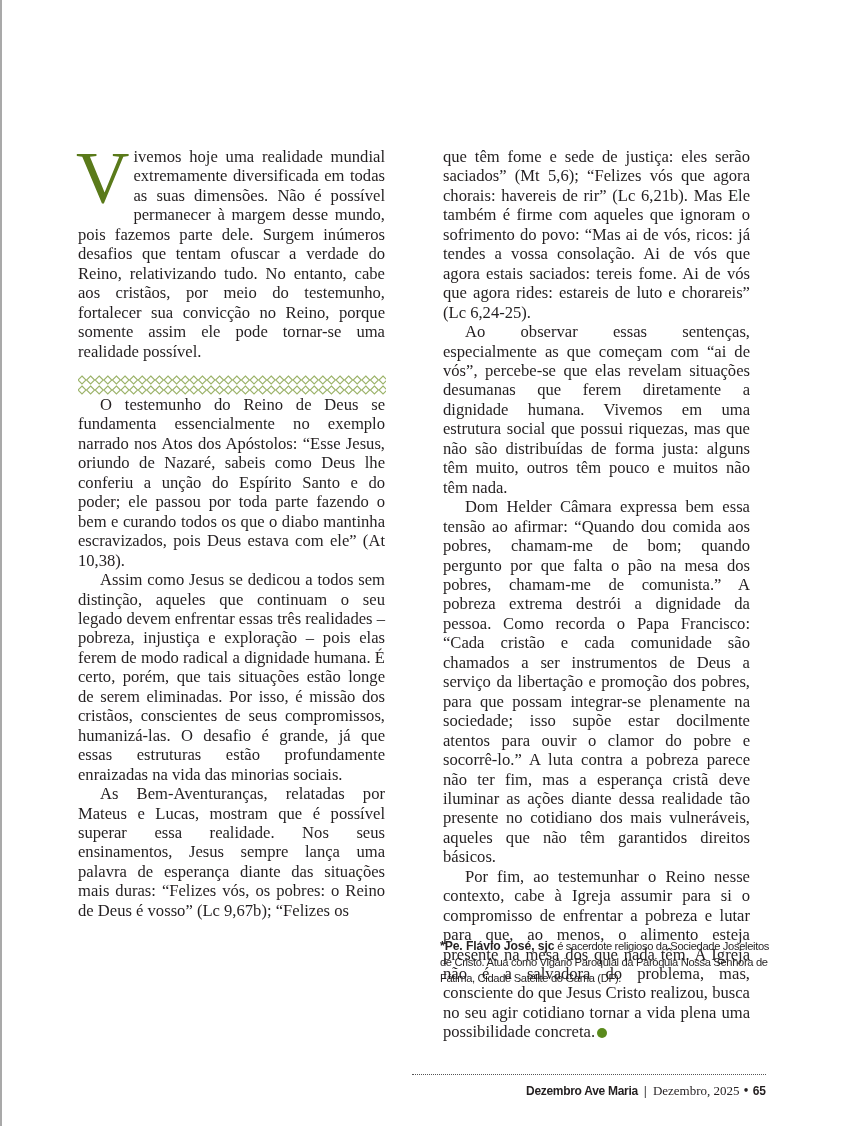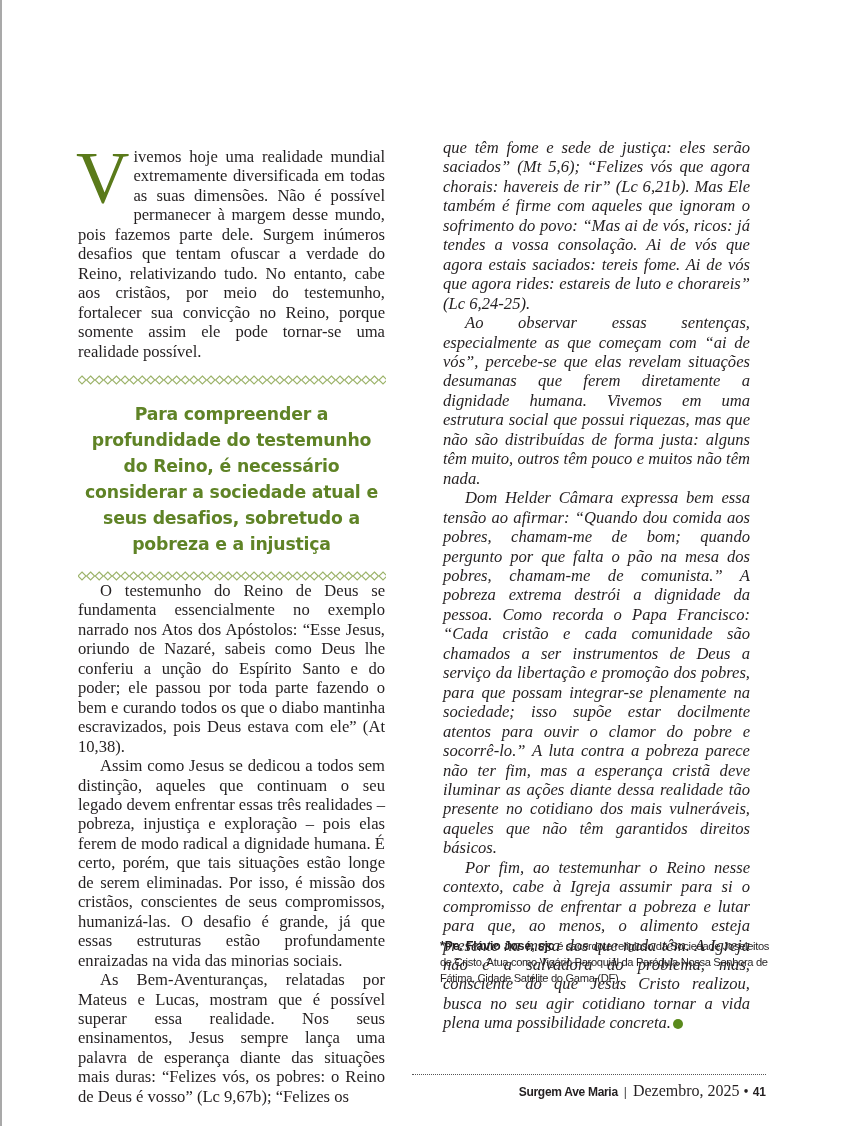--- a/index.html
+++ b/index.html
@@ -12,21 +12,21 @@
     position: absolute; left: 0; top: 0; width: 2px; height: 1126px;
     background: #a9a9a9;
   }
   .col {
     position: absolute; top: 147px; width: 307px;
     font-family: "Liberation Serif", "DejaVu Serif", serif;
     font-size: 16.6px; line-height: 19.45px;
     text-align: justify; color: #231f20;
   }
   .col-left { left: 78px; }
-  .col-right { left: 443px; top: 138px; font-style: italic; }
+  .col-right { left: 443px; top: 147px; }
   .col p { margin: 0; text-indent: 22px; hyphens: manual; }
   .col p.noindent { text-indent: 0; }
   .dropcap {
     float: left; font-size: 74px; line-height: 58px; height: 58px;
     color: #5a7a1a; margin: 2px 4px 0 -2px; font-family: "Liberation Serif", serif;
   }
   .diamonds {
     display: block; height: 10px; width: 308px; margin: 0;
     color: #9cb36a;
   }
@@ -56,21 +56,21 @@
   }
   .footer {
     position: absolute; right: 84px; top: 1084px;
     font-size: 12px; line-height: 14px; color: #231f20; white-space: nowrap;
   }
   .footer .mag {
     font-family: "Liberation Sans", "DejaVu Sans", sans-serif; font-weight: bold;
     font-stretch: condensed; letter-spacing: -0.3px;
   }
   .footer .sep { margin: 0 6px; font-family: "Liberation Sans", sans-serif; color:#444; }
-  .footer .date { font-family: "Liberation Serif", serif; font-size: 16px; }
+  .footer .date { font-family: "Liberation Serif", serif; font-size: 13px; }
   .footer .bullet { margin: 0 3px; }
   .footer .pagenum { font-family: "Liberation Sans", sans-serif; font-weight: bold; }
 </style>
 </head>
 <body>
 
 <div class="page-edge"></div>
 
 <div class="col col-left">
   <p class="noindent">
@@ -109,21 +109,20 @@
         <polygon points="236.1999999999999,1 240.1999999999999,5 236.1999999999999,9 232.1999999999999,5" fill="none" stroke="#9cb36a" stroke-width="1.1"></polygon>
         <polygon points="244.7999999999999,1 248.7999999999999,5 244.7999999999999,9 240.7999999999999,5" fill="none" stroke="#9cb36a" stroke-width="1.1"></polygon>
         <polygon points="253.3999999999999,1 257.39999999999986,5 253.3999999999999,9 249.3999999999999,5" fill="none" stroke="#9cb36a" stroke-width="1.1"></polygon>
         <polygon points="261.9999999999999,1 265.9999999999999,5 261.9999999999999,9 257.9999999999999,5" fill="none" stroke="#9cb36a" stroke-width="1.1"></polygon>
         <polygon points="270.5999999999999,1 274.5999999999999,5 270.5999999999999,9 266.5999999999999,5" fill="none" stroke="#9cb36a" stroke-width="1.1"></polygon>
         <polygon points="279.19999999999993,1 283.19999999999993,5 279.19999999999993,9 275.19999999999993,5" fill="none" stroke="#9cb36a" stroke-width="1.1"></polygon>
         <polygon points="287.79999999999995,1 291.79999999999995,5 287.79999999999995,9 283.79999999999995,5" fill="none" stroke="#9cb36a" stroke-width="1.1"></polygon>
         <polygon points="296.4,1 300.4,5 296.4,9 292.4,5" fill="none" stroke="#9cb36a" stroke-width="1.1"></polygon>
         <polygon points="305,1 309,5 305,9 301,5" fill="none" stroke="#9cb36a" stroke-width="1.1"></polygon>
       </svg>
-    <div class="pull-quote">Para compreender a profundidade do testemunho do Reino, é necessário considerar a sociedade atual e seus desafios, sobretudo a pobreza e a injustiça</div>
     <svg class="diamonds" viewBox="0 0 308 10" preserveAspectRatio="none">
         <polygon points="4,1 8,5 4,9 0,5" fill="none" stroke="#9cb36a" stroke-width="1.1"></polygon>
         <polygon points="12.6,1 16.6,5 12.6,9 8.6,5" fill="none" stroke="#9cb36a" stroke-width="1.1"></polygon>
         <polygon points="21.2,1 25.2,5 21.2,9 17.2,5" fill="none" stroke="#9cb36a" stroke-width="1.1"></polygon>
         <polygon points="29.799999999999997,1 33.8,5 29.799999999999997,9 25.799999999999997,5" fill="none" stroke="#9cb36a" stroke-width="1.1"></polygon>
         <polygon points="38.4,1 42.4,5 38.4,9 34.4,5" fill="none" stroke="#9cb36a" stroke-width="1.1"></polygon>
         <polygon points="47,1 51,5 47,9 43,5" fill="none" stroke="#9cb36a" stroke-width="1.1"></polygon>
         <polygon points="55.6,1 59.6,5 55.6,9 51.6,5" fill="none" stroke="#9cb36a" stroke-width="1.1"></polygon>
         <polygon points="64.2,1 68.2,5 64.2,9 60.2,5" fill="none" stroke="#9cb36a" stroke-width="1.1"></polygon>
         <polygon points="72.8,1 76.8,5 72.8,9 68.8,5" fill="none" stroke="#9cb36a" stroke-width="1.1"></polygon>
@@ -170,14 +169,14 @@
   <p>Dom Helder Câmara expressa bem essa tensão ao afirmar: “Quando dou comida aos pobres, chamam-me de bom; quando pergunto por que falta o pão na mesa dos pobres, chamam-me de comunista.” A pobreza extrema destrói a dignidade da pessoa. Como recorda o Papa Francisco: “Cada cristão e cada comunidade são chamados a ser instrumentos de Deus a serviço da libertação e promoção dos pobres, para que possam integrar-se plenamente na sociedade; isso supõe estar docilmente atentos para ouvir o clamor do pobre e socorrê-lo.” A luta contra a pobreza parece não ter fim, mas a esperança cristã deve iluminar as ações diante dessa realidade tão presente no cotidiano dos mais vulneráveis, aqueles que não têm garantidos direitos básicos.</p>
   <p><span>Por fim, ao testemunhar o Reino nesse contexto, cabe à Igreja assumir para si o compromisso de enfrentar a pobreza e lutar para que, ao menos, o alimento esteja presente na mesa dos que nada têm. A Igreja não é a salvadora do problema, mas, consciente do que Jesus Cristo realizou, busca no seu agir cotidiano tornar a vida plena uma possibilidade concreta.</span><span class="end-dot"></span></p>
 </div>
 
 <div class="bio">
   <strong>*Pe. Flávio José, sjc</strong><span> é sacerdote religioso da Sociedade Joseleitos de Cristo. Atua como Vigário Paroquial da Paróquia Nossa Senhora de Fátima, Cidade Satélite do Gama (DF).</span>
 </div>
 
 <div class="footer-rule"></div>
 <div class="footer">
-  <span class="mag">Surgem Ave Maria</span><span class="sep">|</span><span class="date">Dezembro, 2025</span><span class="bullet">•</span><span class="pagenum">41</span>
+  <span class="mag">Dezembro Ave Maria</span><span class="sep">|</span><span class="date">Dezembro, 2025</span><span class="bullet">•</span><span class="pagenum">65</span>
 </div>
 
 </body></html>

